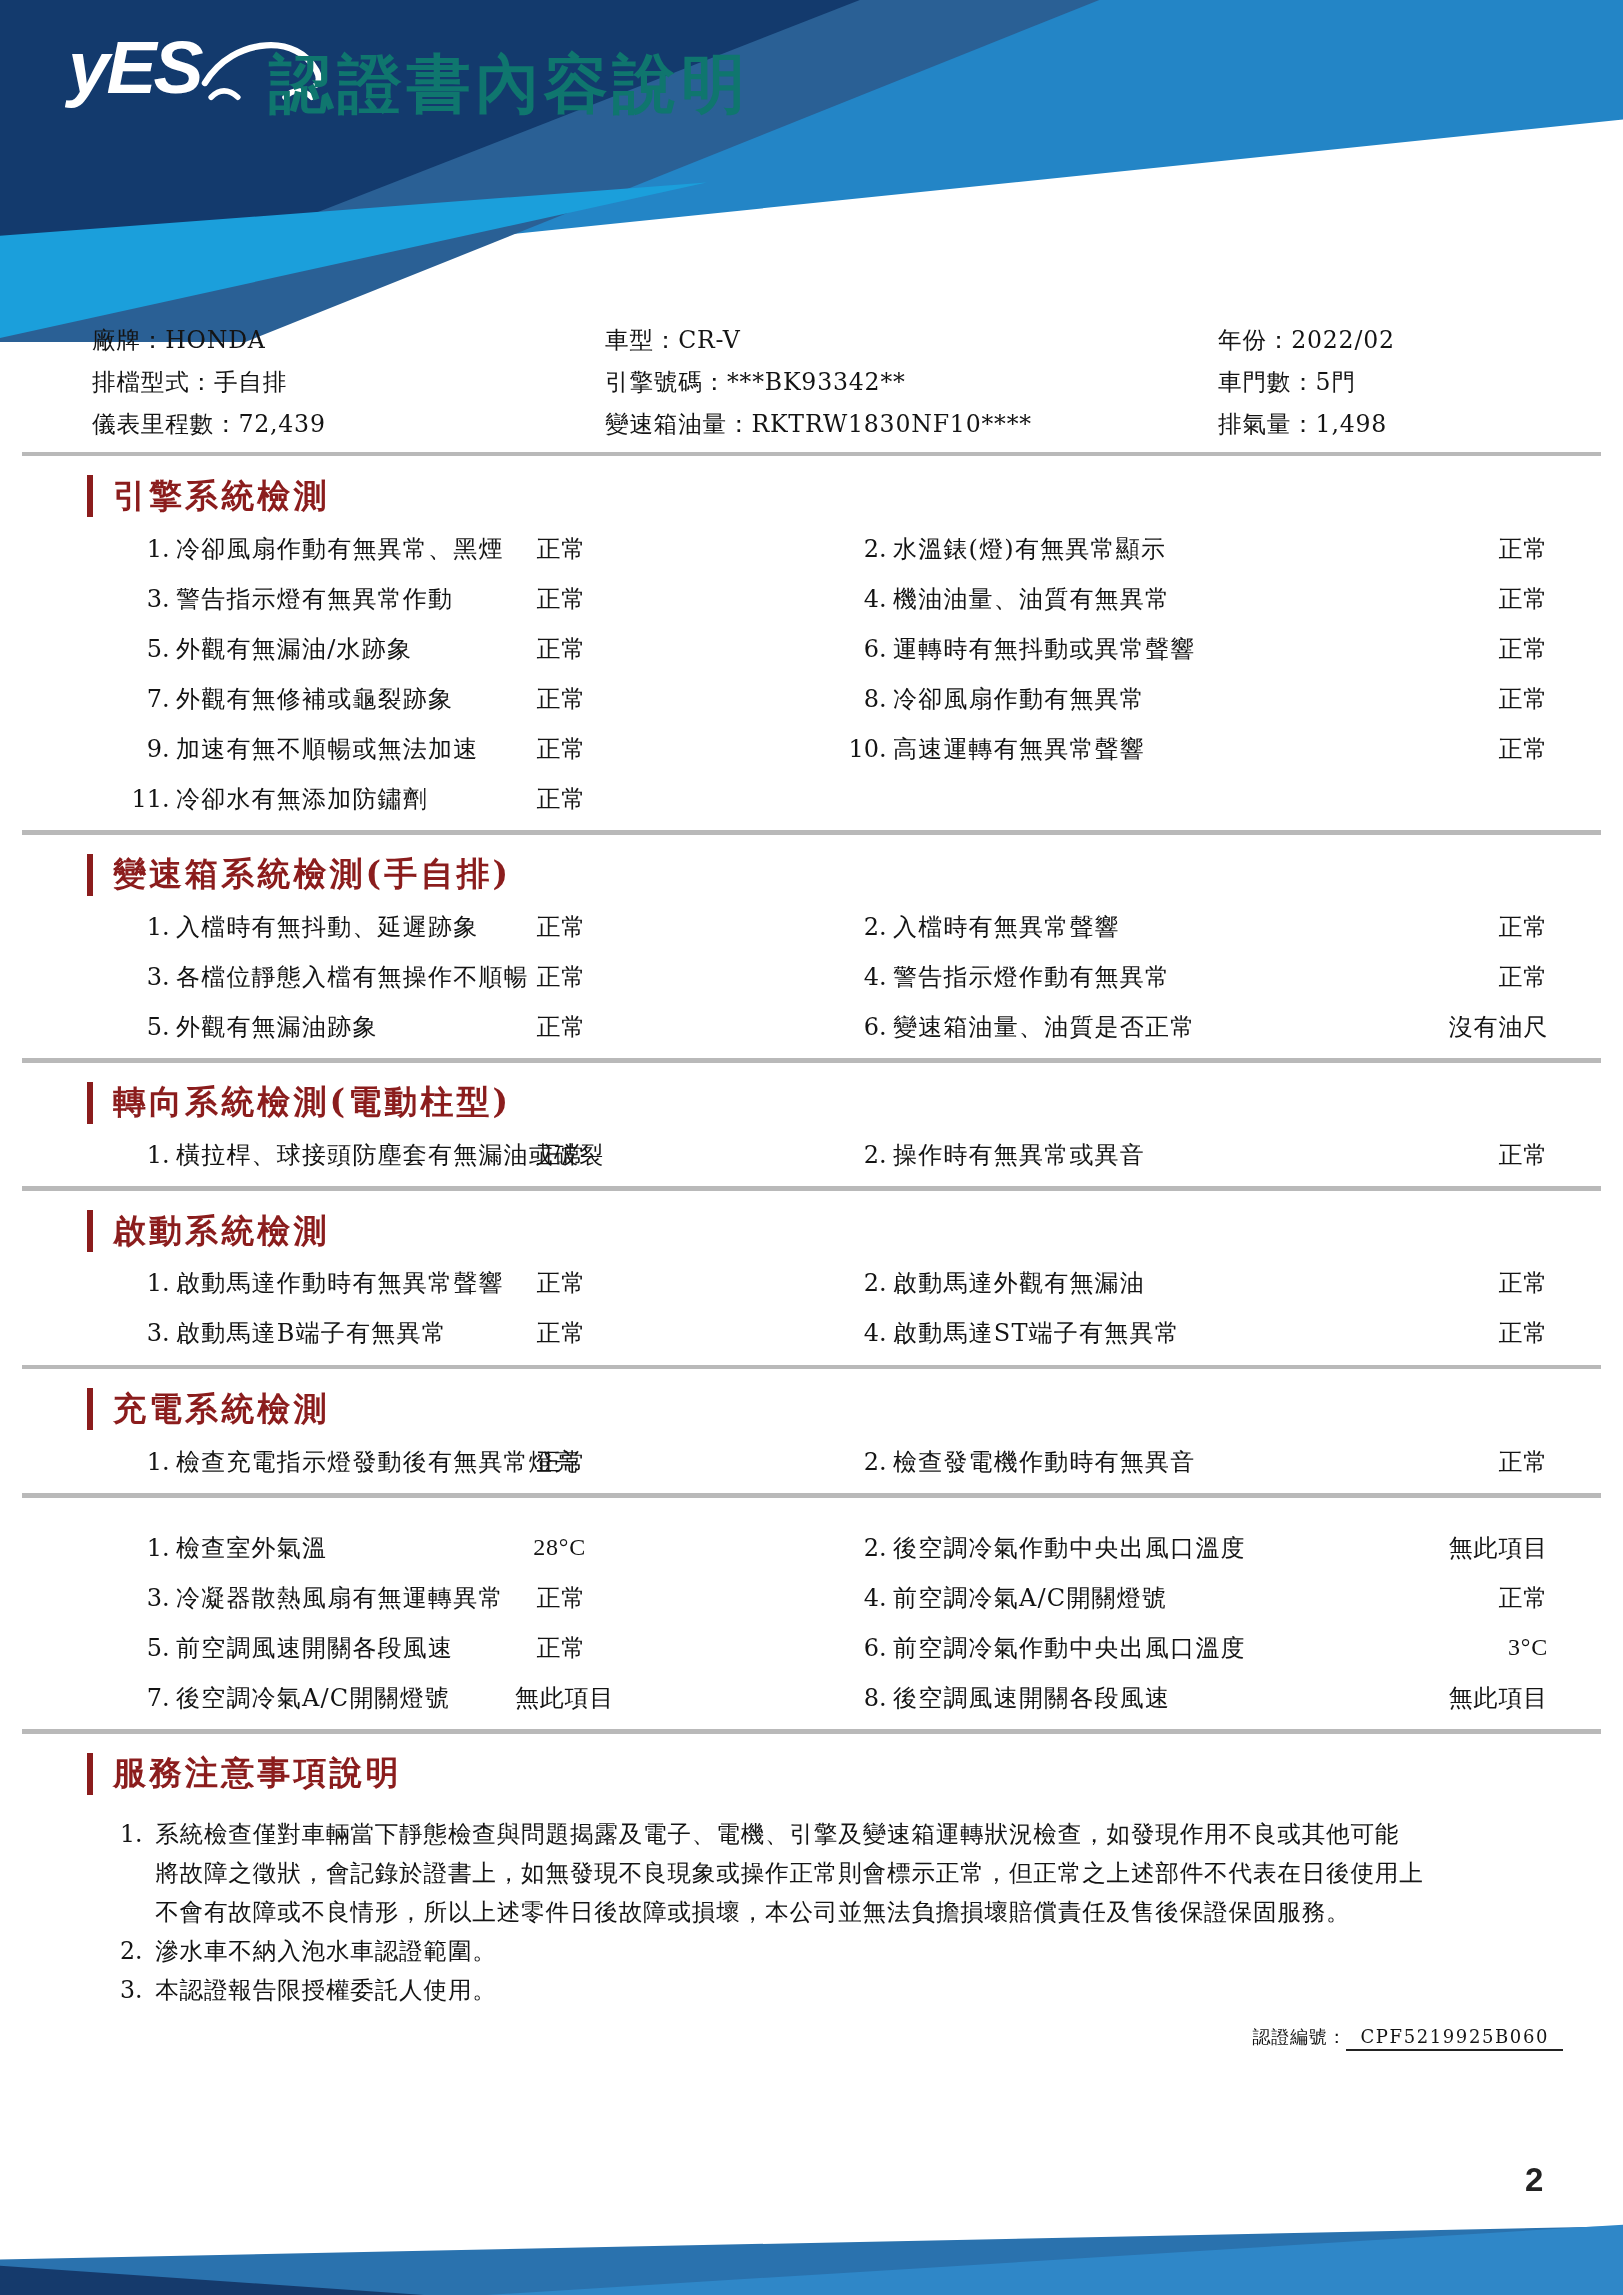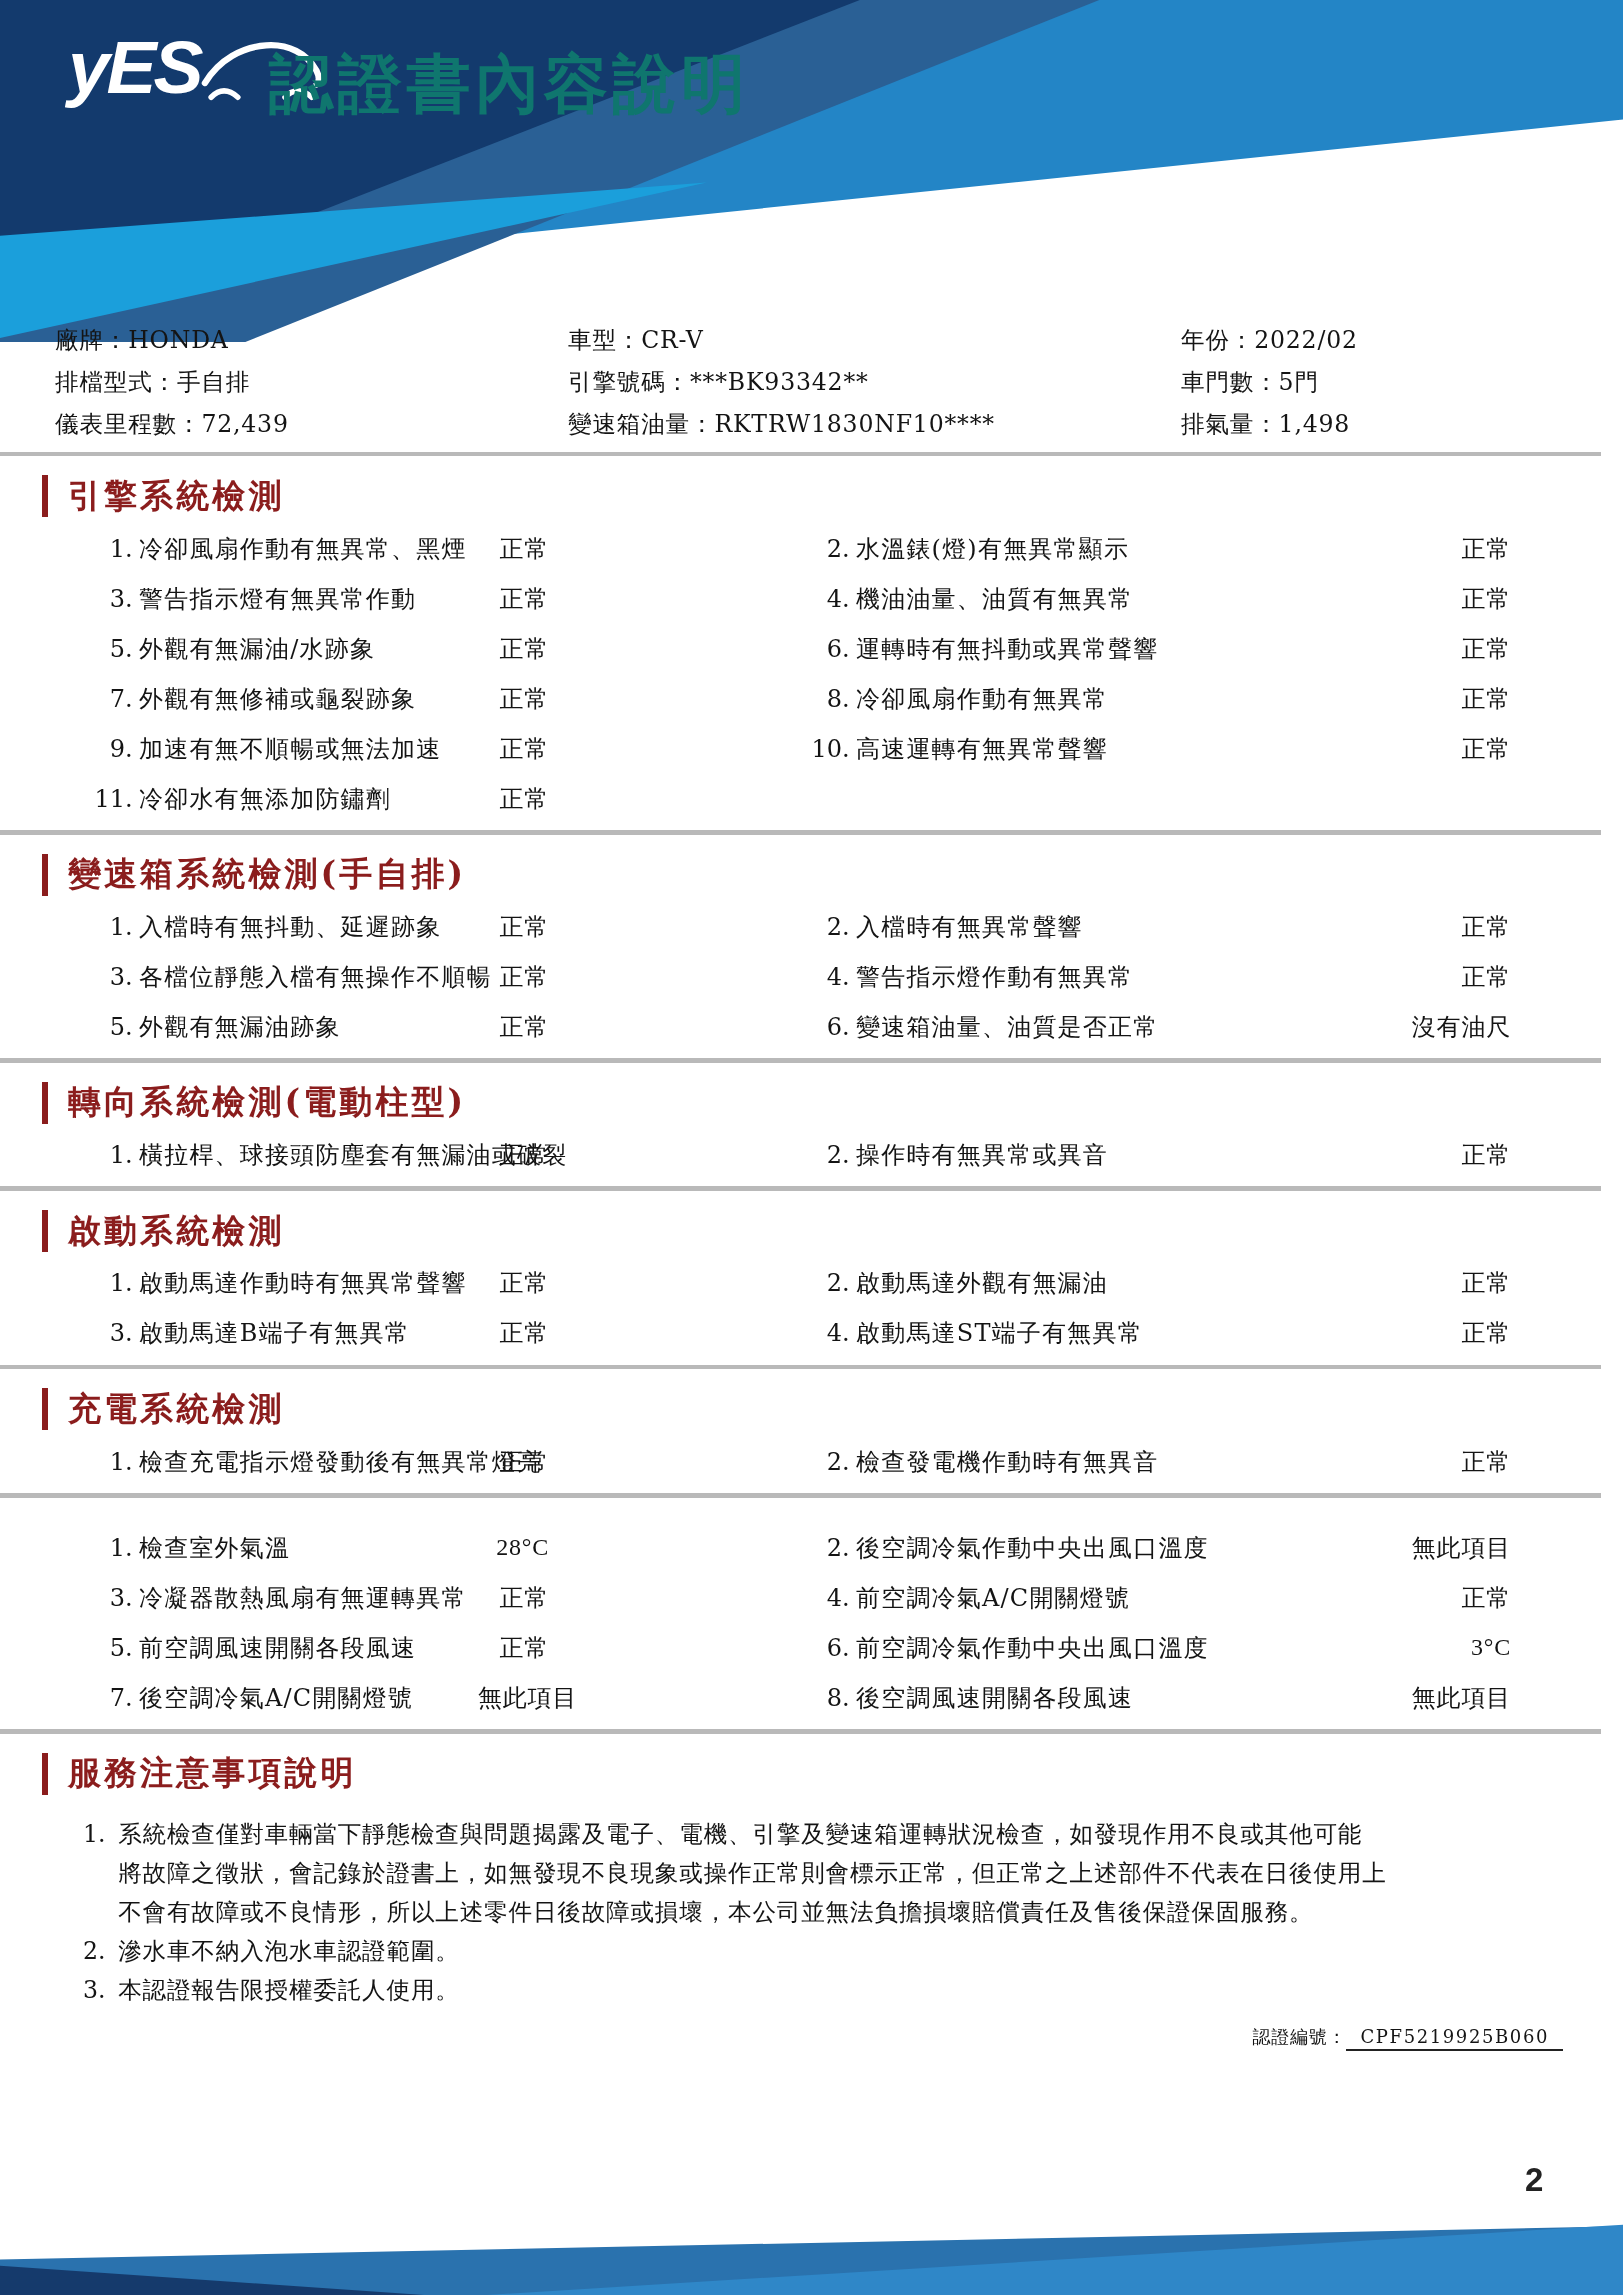--- a/index.html
+++ b/index.html
@@ -13,28 +13,28 @@
   .logo-text{
     font-family:"Liberation Sans",sans-serif;font-style:italic;font-weight:bold;
     color:#fff;font-size:75px;line-height:.85;letter-spacing:-3.1px;
   }
   .car-icon{margin-left:-3.1px;margin-bottom:-4.7px;}
   .hdr-title{
     position:absolute;left:269px;top:41px;color:#0f766e;font-size:64px;font-weight:bold;
     font-family:"Liberation Sans",sans-serif;letter-spacing:4.7px;white-space:nowrap;
   }
   
-  .content{position:relative;padding:313px 67px 0 30px;}
+  .content{position:relative;padding:313px 67px 0 67px;}
   .info-grid{
     display:grid;grid-template-columns:513px 613px 1fr;margin-left:25px;margin-top:6.3px;
     font-size:23.6px;line-height:42px;letter-spacing:0.8px;white-space:nowrap;
   }
   .rule{height:4.7px;background:#b9b9b9;margin:6.3px -45px 0 -45px;}
   .sec{padding-top:19px;}
-  .section-title{display:flex;align-items:center;margin-left:12px;height:42px;}
+  .section-title{display:flex;align-items:center;margin-left:20px;height:42px;}
   .section-title .bar{width:5.5px;height:42px;background:#8b1d1d;margin-right:20.4px;flex:none;}
   .section-title .txt{
     color:#8b1d1d;font-size:33px;font-weight:bold;letter-spacing:3.1px;white-space:nowrap;
   }
   .sec-items{margin-top:6.3px;margin-left:63px;}
   .item-row{
     display:grid;grid-template-columns:46px 339px 71px 261px 46px 441px 214px;
     height:50px;align-items:center;font-size:24px;letter-spacing:1.2px;white-space:nowrap;
   }
   .item-row .no{text-align:right;padding-right:6.3px;letter-spacing:0;}

